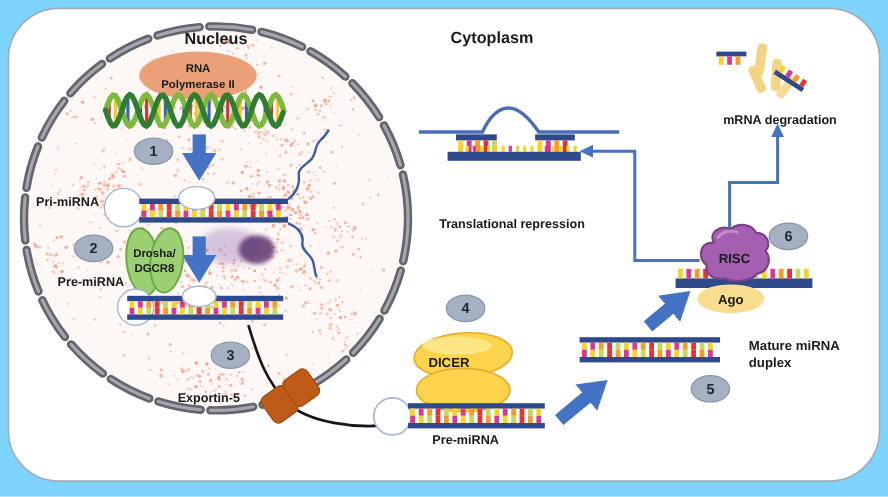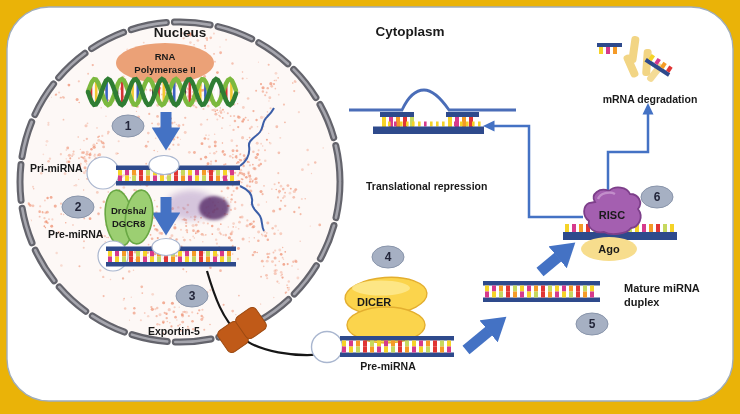--- a/index.html
+++ b/index.html
@@ -1,16 +1,16 @@
 <!DOCTYPE html>
 <html><head>
 <meta charset="utf-8">
 <style>
   html,body{margin:0;padding:0;background:#ffffff;}
-  .stage{width:740px;height:414px;position:relative;background:#eab308;
+  .stage{width:740px;height:414px;position:relative;background:#7dd3fc;
          font-family:"Liberation Sans", sans-serif;overflow:hidden;}
   svg{display:block;}
   text{font-family:"Liberation Sans", sans-serif;font-weight:700;fill:#1a1a1a;}
   .lbl{font-size:10.5px;}
   .lbl-md{font-size:11px;}
   .lbl-lg{font-size:13.5px;}
   .lbl-sm{font-size:9.5px;}
   .stepnum{font-size:12px;fill:#23263a;}
 </style>
 </head>

